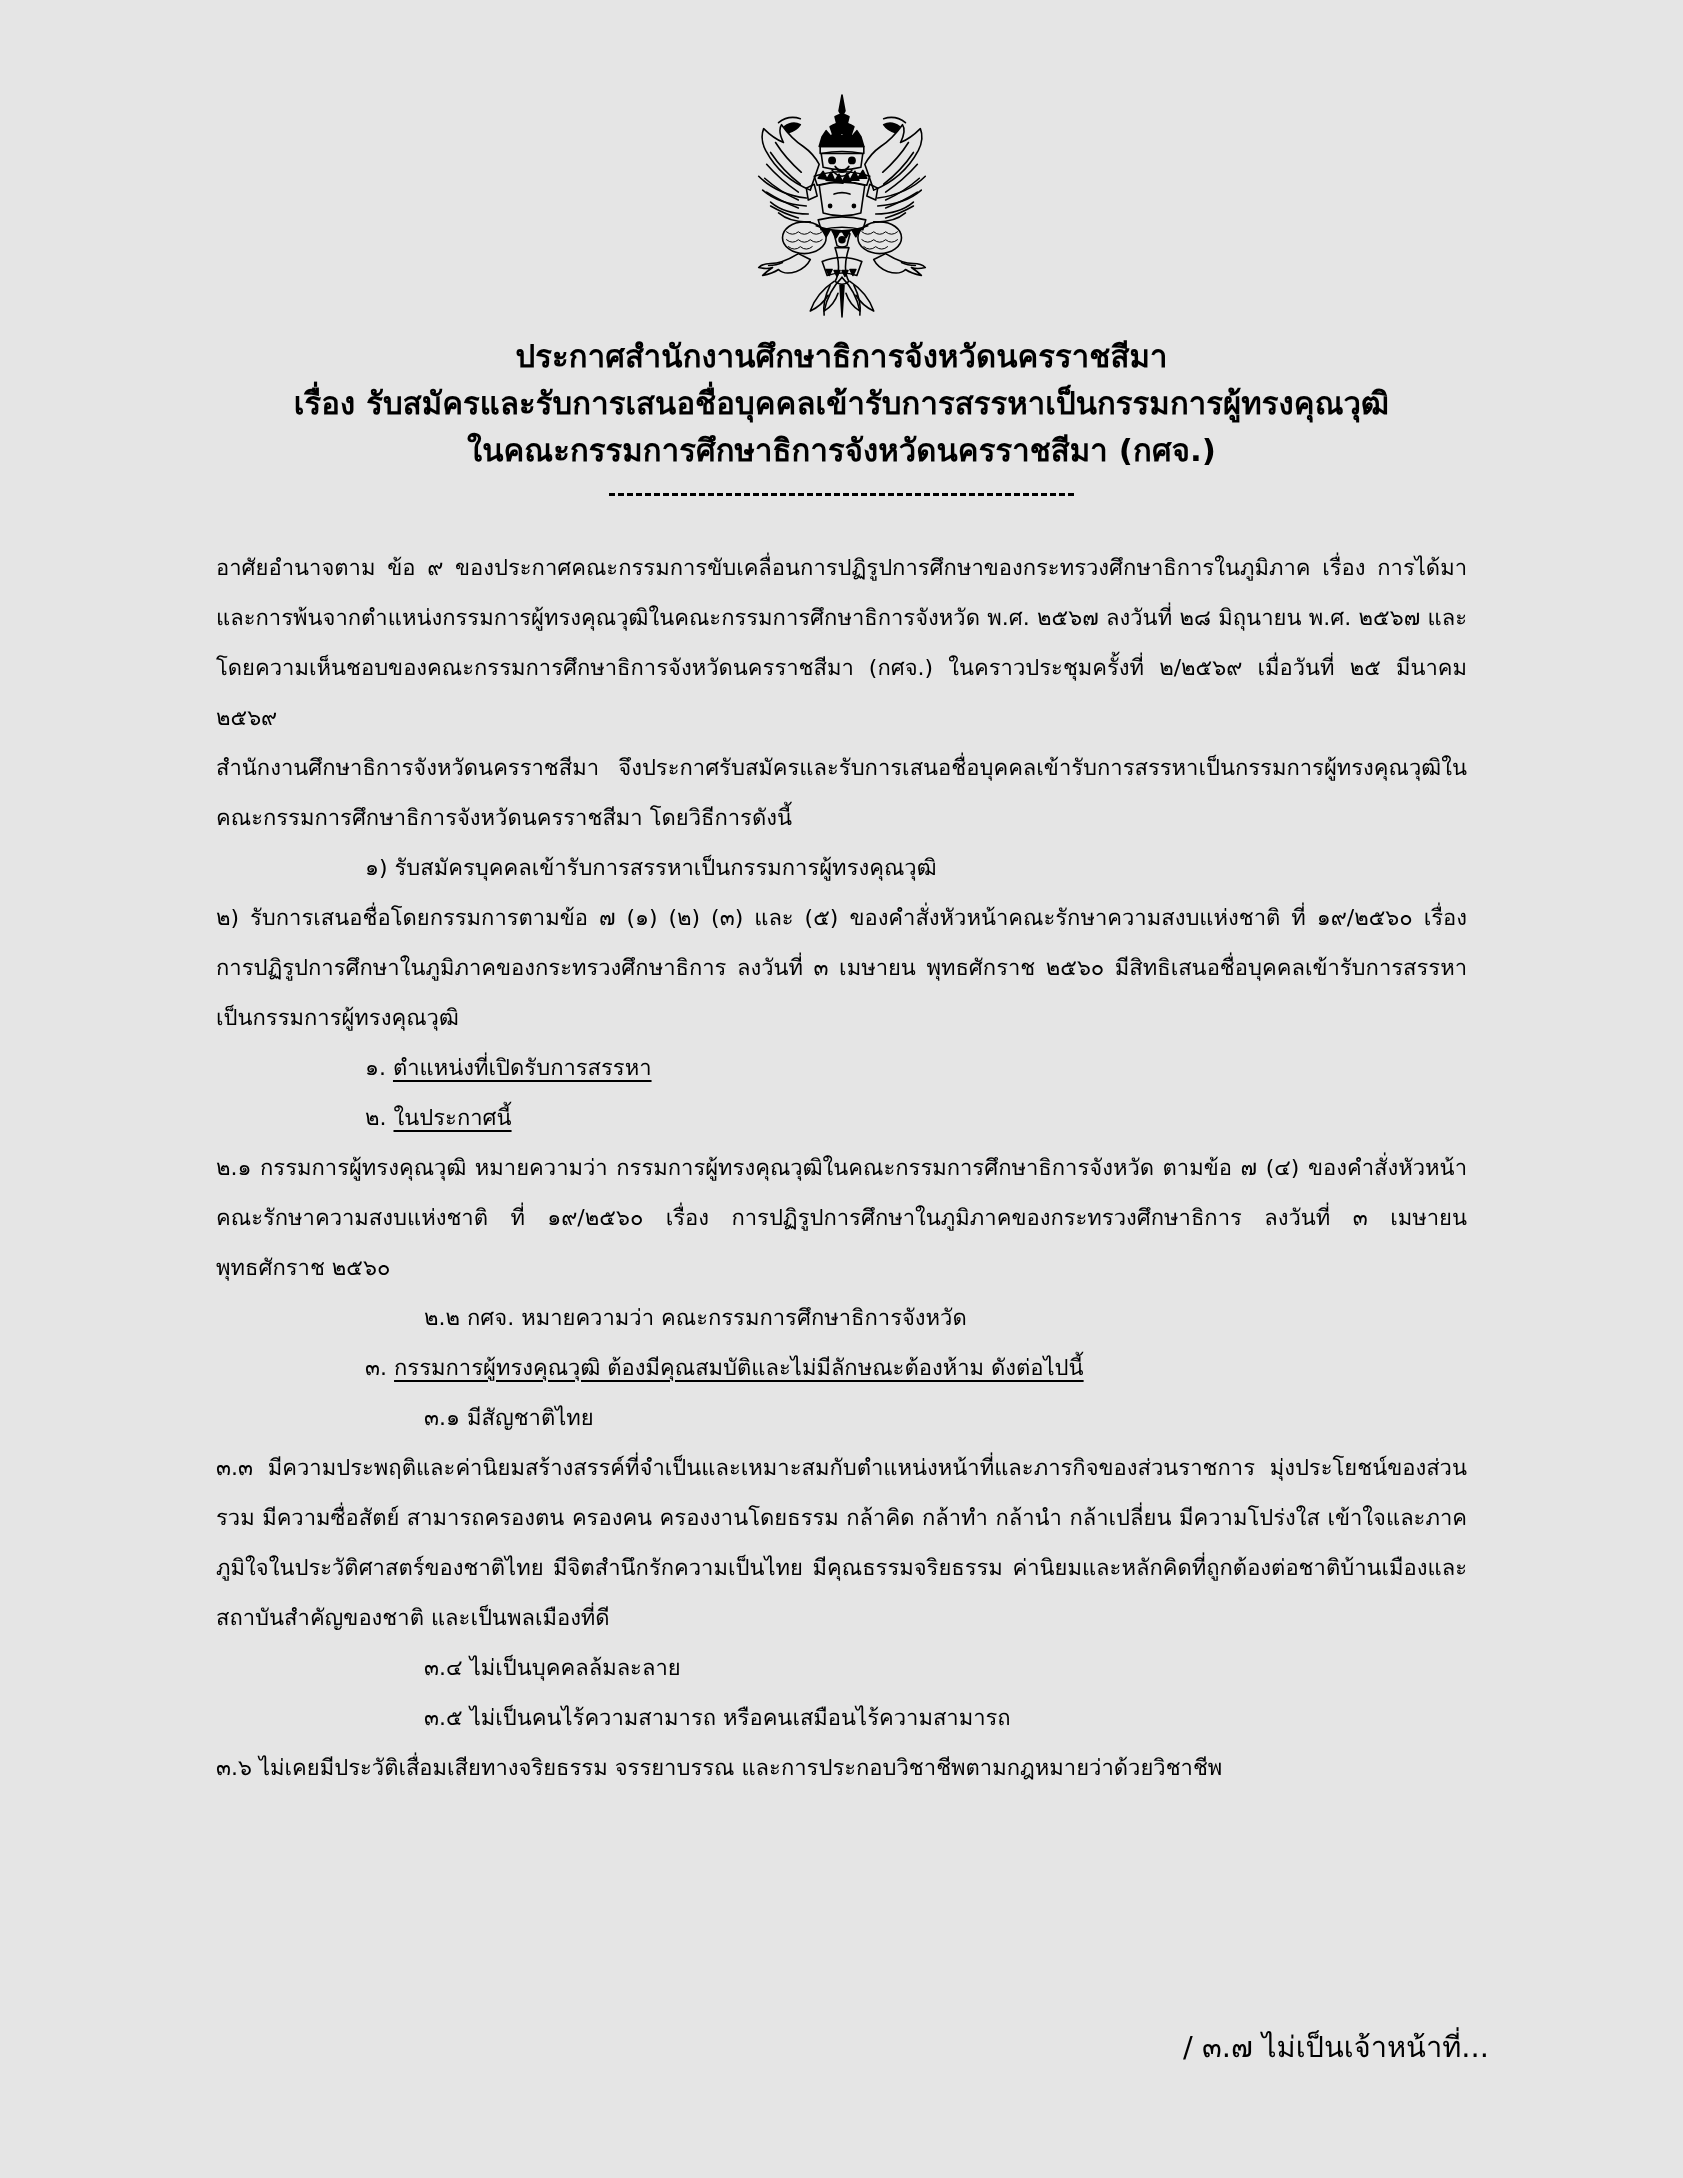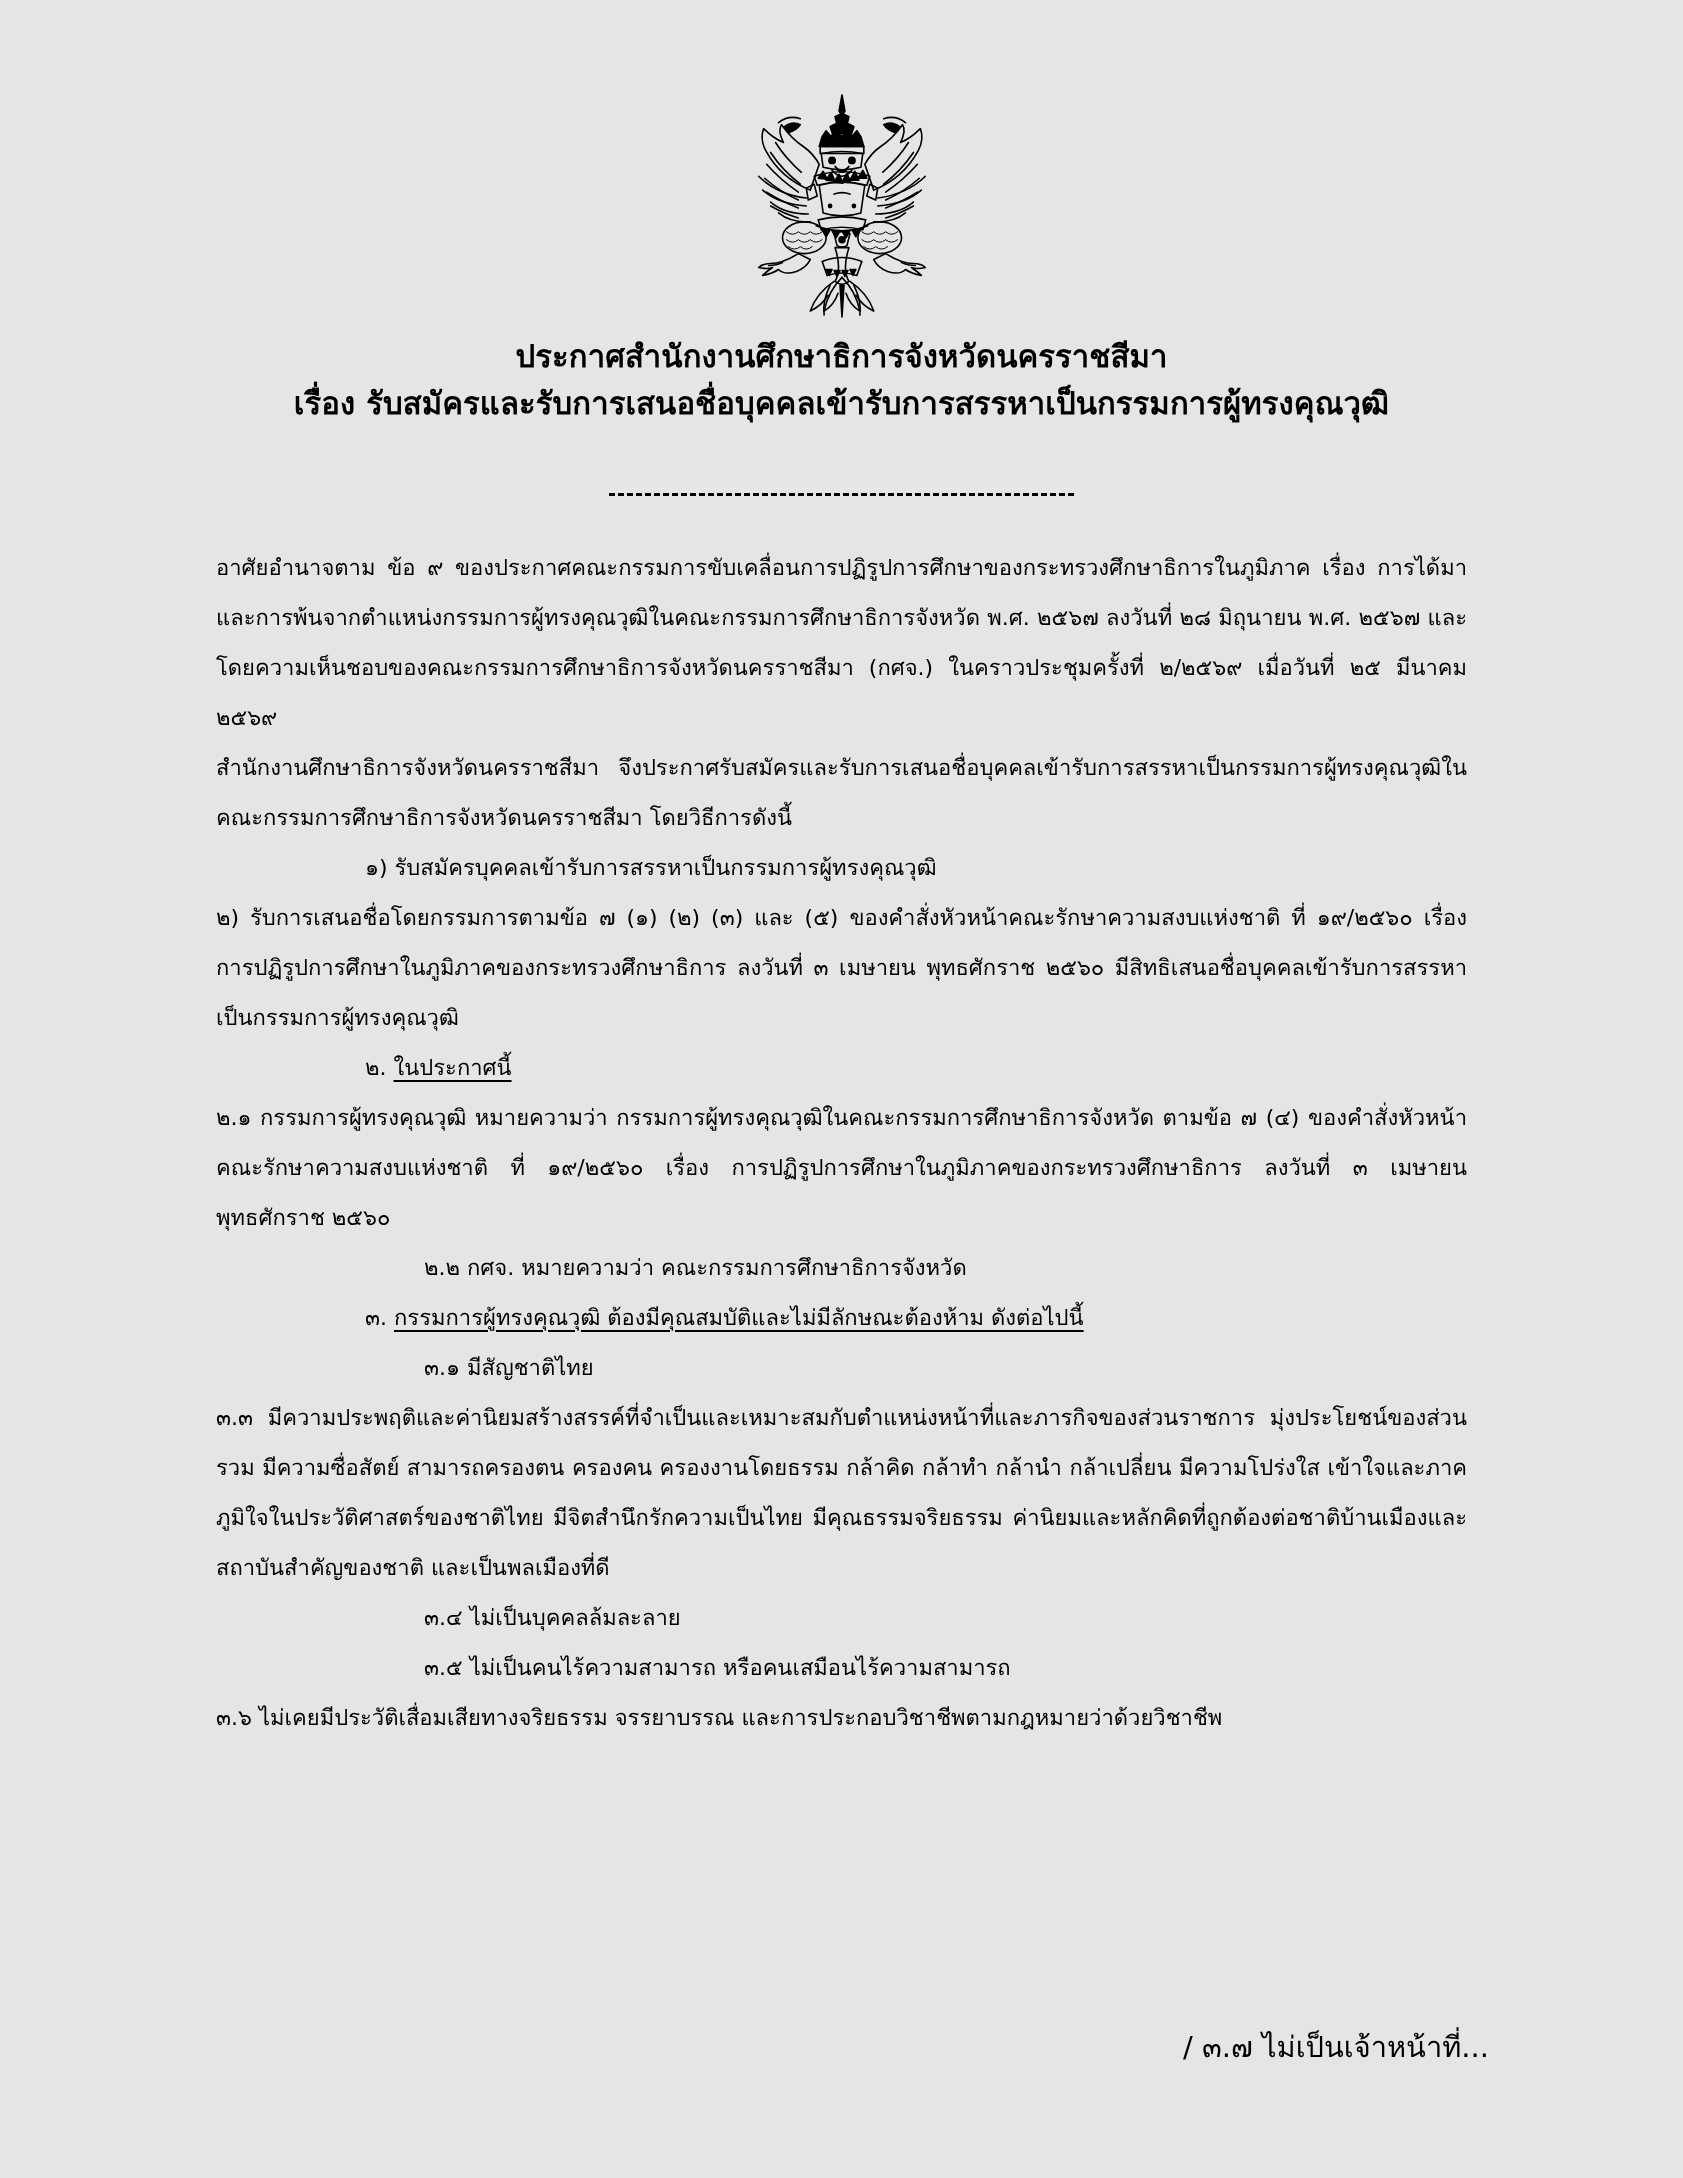--- a/index.html
+++ b/index.html
@@ -204,37 +204,39 @@
         <path d="M164 168 q16 10 28 10 q8 0 12 4 q-8 2 -14 0 q6 4 10 8 q-10 -2 -16 -6 q-6 6 -18 2 q-10 -4 -14 -12 Z"></path>
         <path d="M46 180 q8 0 14 -3"></path>
         <path d="M194 180 q-8 0 -14 -3"></path>
       </g>
     </svg>
   </div>
 
   <div class="heading">
     <div class="hline">ประกาศสำนักงานศึกษาธิการจังหวัดนครราชสีมา</div>
     <div class="hline">เรื่อง รับสมัครและรับการเสนอชื่อบุคคลเข้ารับการสรรหาเป็นกรรมการผู้ทรงคุณวุฒิ</div>
+    <div class="hline">ในคณะกรรมการศึกษาธิการจังหวัดนครราชสีมา (กศจ.)</div>
   </div>
 
   <div class="rule-wrap">
     <div class="dash-rule"></div>
   </div>
 
   <div class="body-text">
 
     <p class="para-indent">อาศัยอำนาจตาม  ข้อ  ๙  ของประกาศคณะกรรมการขับเคลื่อนการปฏิรูปการศึกษาของกระทรวงศึกษาธิการในภูมิภาค เรื่อง การได้มาและการพ้นจากตำแหน่งกรรมการผู้ทรงคุณวุฒิในคณะกรรมการศึกษาธิการจังหวัด พ.ศ. ๒๕๖๗ ลงวันที่ ๒๘ มิถุนายน พ.ศ. ๒๕๖๗  และโดยความเห็นชอบของคณะกรรมการศึกษาธิการจังหวัดนครราชสีมา (กศจ.) ในคราวประชุมครั้งที่ ๒/๒๕๖๙  เมื่อวันที่ ๒๕ มีนาคม ๒๕๖๙</p>
 
     <p class="para-indent">สำนักงานศึกษาธิการจังหวัดนครราชสีมา จึงประกาศรับสมัครและรับการเสนอชื่อบุคคลเข้ารับการสรรหาเป็นกรรมการผู้ทรงคุณวุฒิในคณะกรรมการศึกษาธิการจังหวัดนครราชสีมา โดยวิธีการดังนี้</p>
 
     <p class="lvl1">๑) รับสมัครบุคคลเข้ารับการสรรหาเป็นกรรมการผู้ทรงคุณวุฒิ</p>
 
     <p class="para-indent">๒) รับการเสนอชื่อโดยกรรมการตามข้อ ๗ (๑) (๒) (๓) และ (๕) ของคำสั่งหัวหน้าคณะรักษาความสงบแห่งชาติ ที่ ๑๙/๒๕๖๐ เรื่อง การปฏิรูปการศึกษาในภูมิภาคของกระทรวงศึกษาธิการ ลงวันที่  ๓ เมษายน พุทธศักราช ๒๕๖๐  มีสิทธิเสนอชื่อบุคคลเข้ารับการสรรหาเป็นกรรมการผู้ทรงคุณวุฒิ</p>
 
 
+    <p class="lvl1 nowrapline"><span>๑.</span> <span class="u">ตำแหน่งที่เปิดรับการสรรหา</span></p>
 
 
     <p class="lvl1 nowrapline"><span>๒.</span> <span class="u">ในประกาศนี้</span></p>
 
     <p class="para-indent">๒.๑ กรรมการผู้ทรงคุณวุฒิ หมายความว่า  กรรมการผู้ทรงคุณวุฒิในคณะกรรมการศึกษาธิการจังหวัด ตามข้อ ๗ (๔) ของคำสั่งหัวหน้าคณะรักษาความสงบแห่งชาติ ที่ ๑๙/๒๕๖๐ เรื่อง การปฏิรูปการศึกษาในภูมิภาคของกระทรวงศึกษาธิการ ลงวันที่ ๓ เมษายน พุทธศักราช ๒๕๖๐</p>
 
     <p class="lvl2">๒.๒ กศจ. หมายความว่า  คณะกรรมการศึกษาธิการจังหวัด</p>
 
     <p class="lvl1 nowrapline"><span>๓.</span> <span class="u">กรรมการผู้ทรงคุณวุฒิ ต้องมีคุณสมบัติและไม่มีลักษณะต้องห้าม ดังต่อไปนี้</span></p>
 

